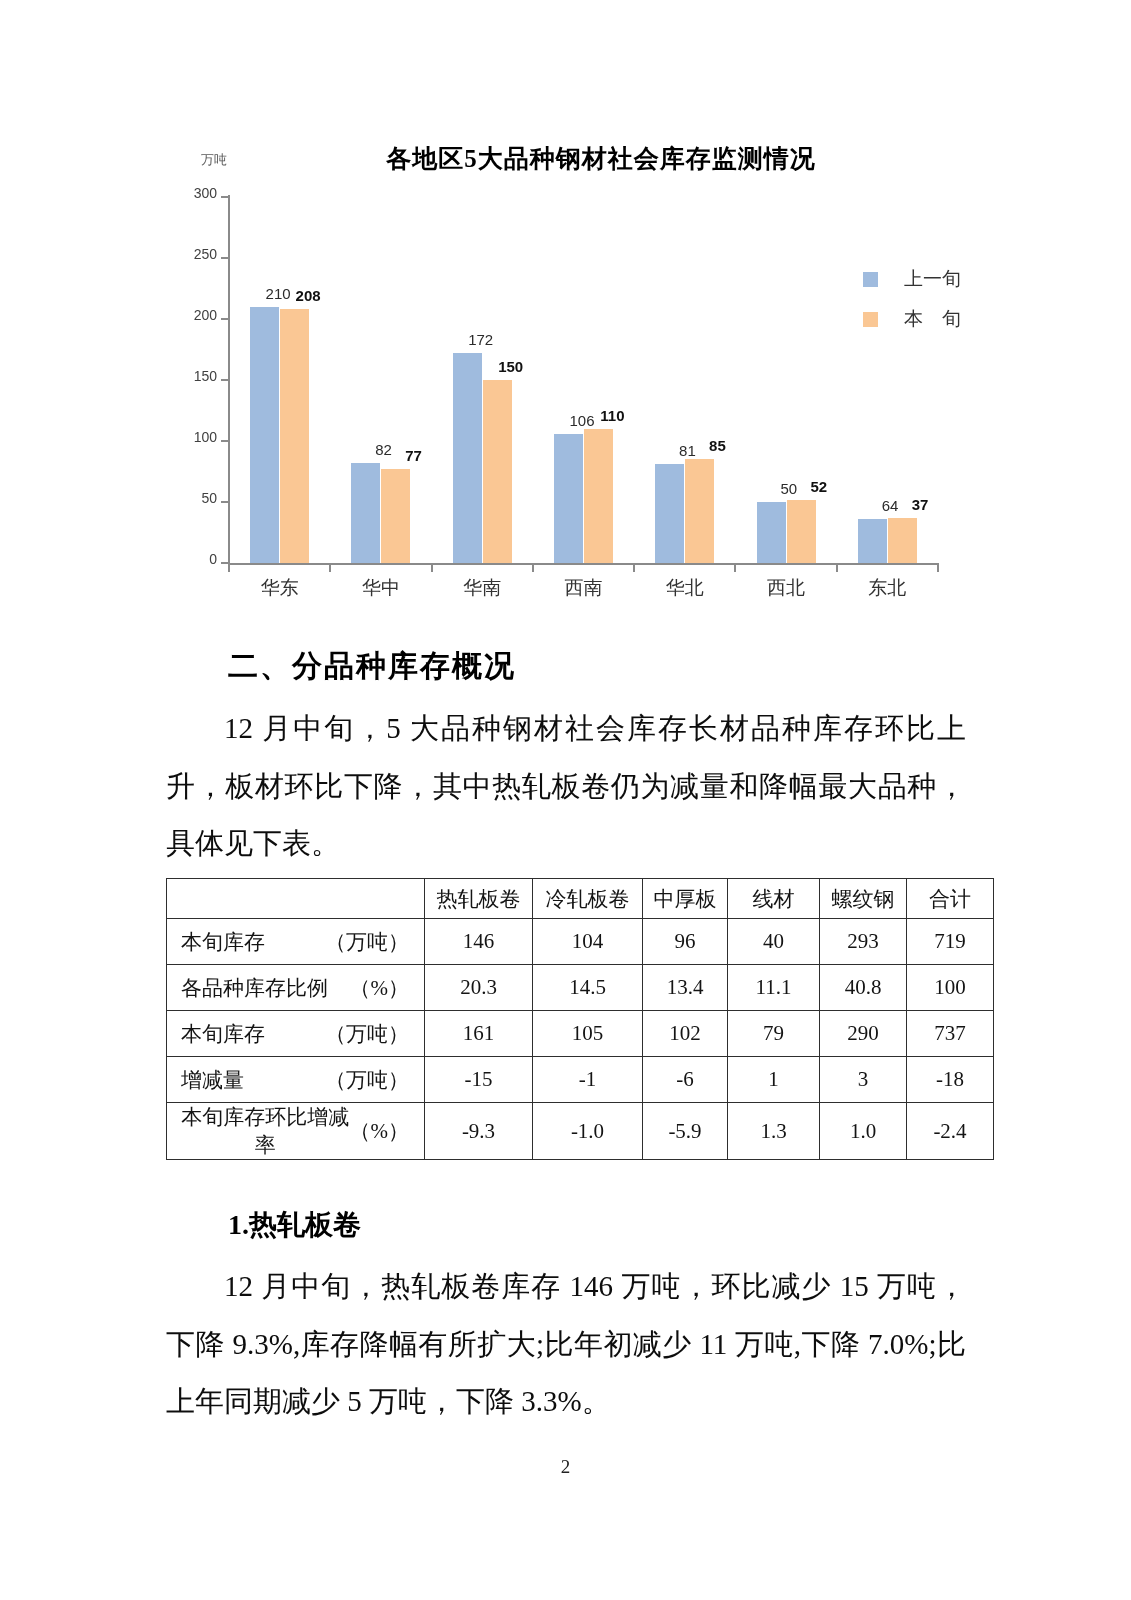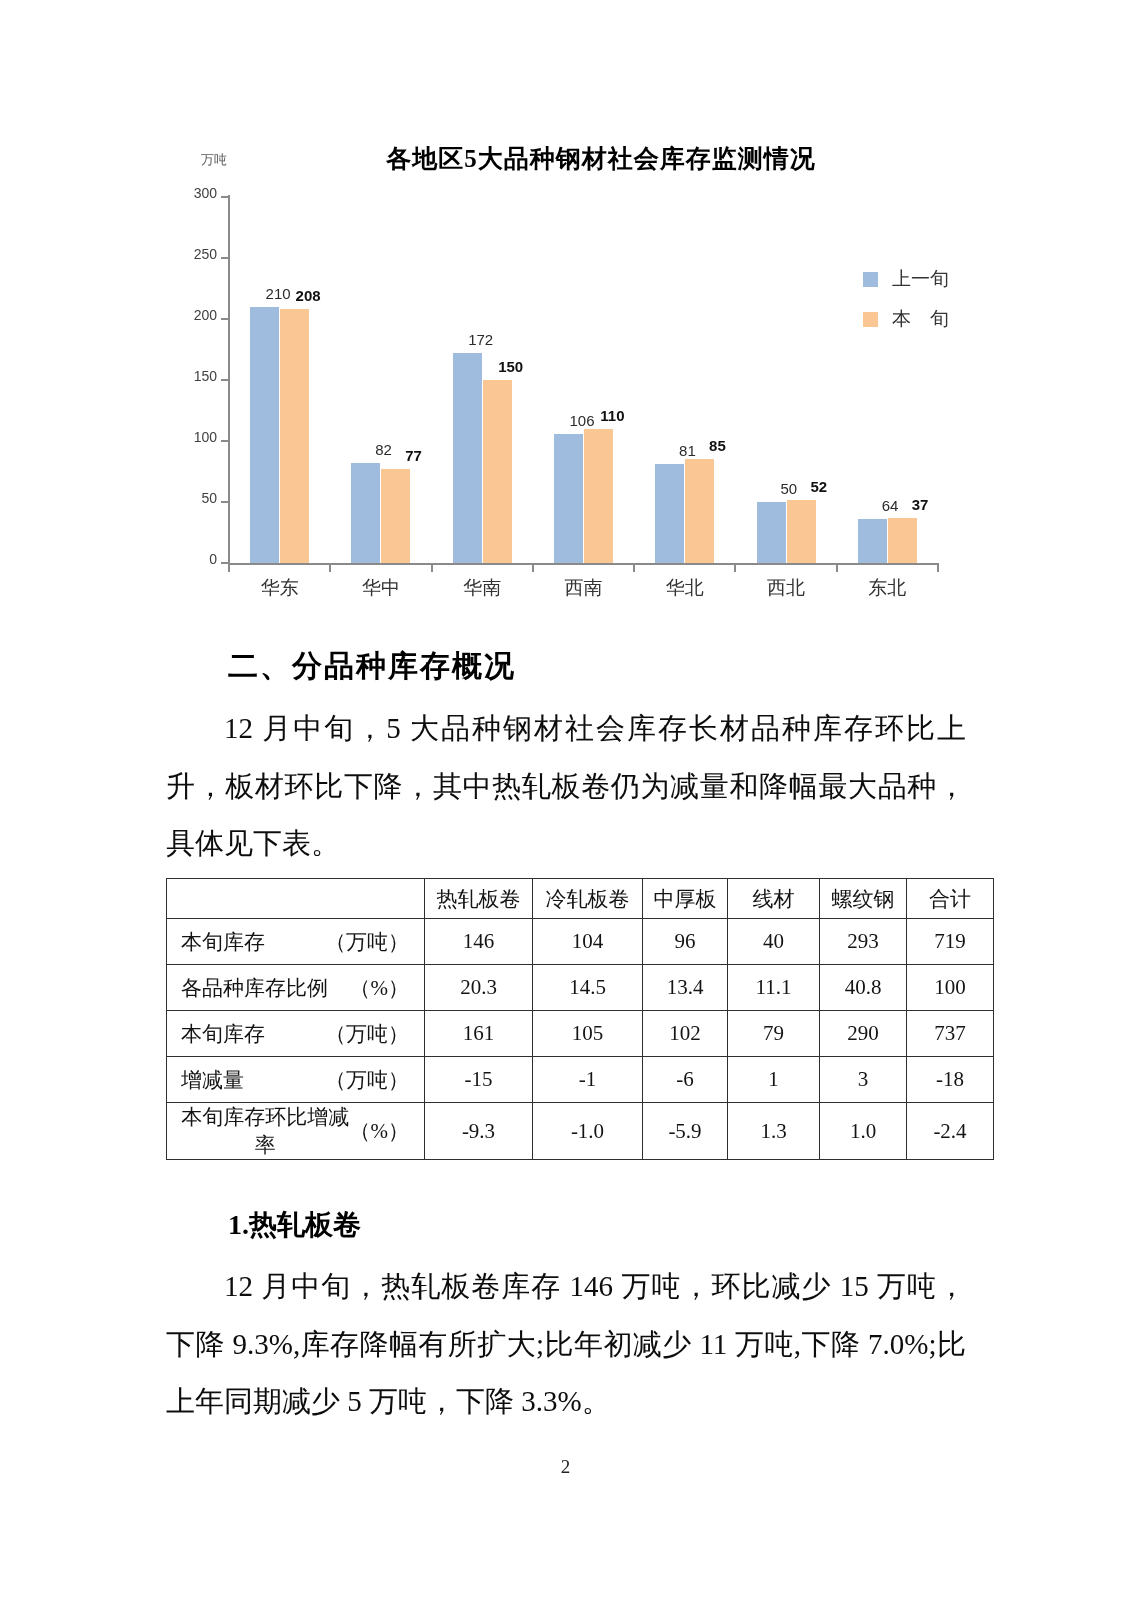--- a/index.html
+++ b/index.html
@@ -17,21 +17,21 @@
   .axis-x{position:absolute;left:-1px;top:366px;width:711px;height:2px;background:#8a8a8a;}
   .ytick{position:absolute;left:-8px;width:7px;height:2px;background:#8a8a8a;}
   .ylabel{position:absolute;left:-52px;width:40px;text-align:right;font-size:14px;color:#404040;}
   .xtick{position:absolute;top:368px;width:2px;height:7px;background:#8a8a8a;}
   .bar{position:absolute;bottom:0;}
   .vlabel{position:absolute;width:52px;text-align:right;font-size:15px;color:#2b2b2b;}
   .vlabel.bold{font-weight:bold;color:#111;}
   .xlabel{position:absolute;top:378px;text-align:center;font-size:19px;color:#333;
           font-family:"Liberation Serif","DejaVu Serif",serif;}
   .legend{position:absolute;left:668px;top:126px;display:flex;flex-direction:column;gap:14px;}
-  .legend-item{display:flex;align-items:center;gap:14px;}
+  .legend-item{display:flex;align-items:center;gap:26px;}
   .swatch{width:15px;height:15px;}
   .legend-label{font-size:19px;color:#333;}
 
   
   .h2{position:absolute;left:228px;top:646px;font-size:30px;font-weight:bold;
       letter-spacing:2px;color:#000;}
   .para{position:absolute;left:166px;width:800px;font-size:29px;line-height:57.5px;
         text-align:justify;text-indent:58px;color:#0d0d0d;}
   .para-1{top:700px;}
   .para-2{top:1258px;}

